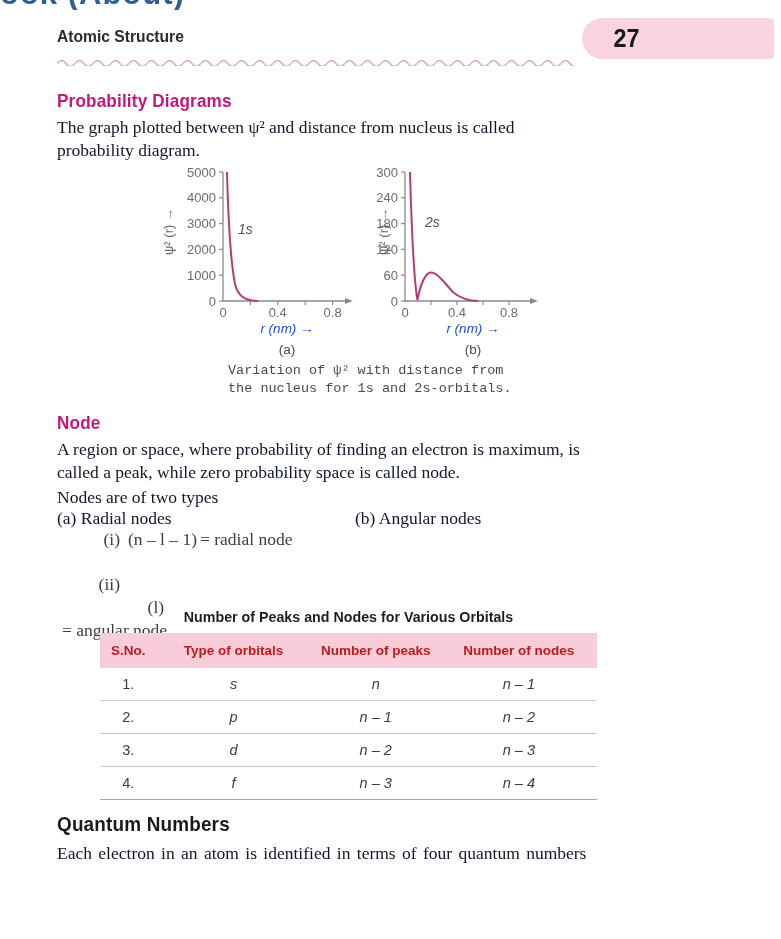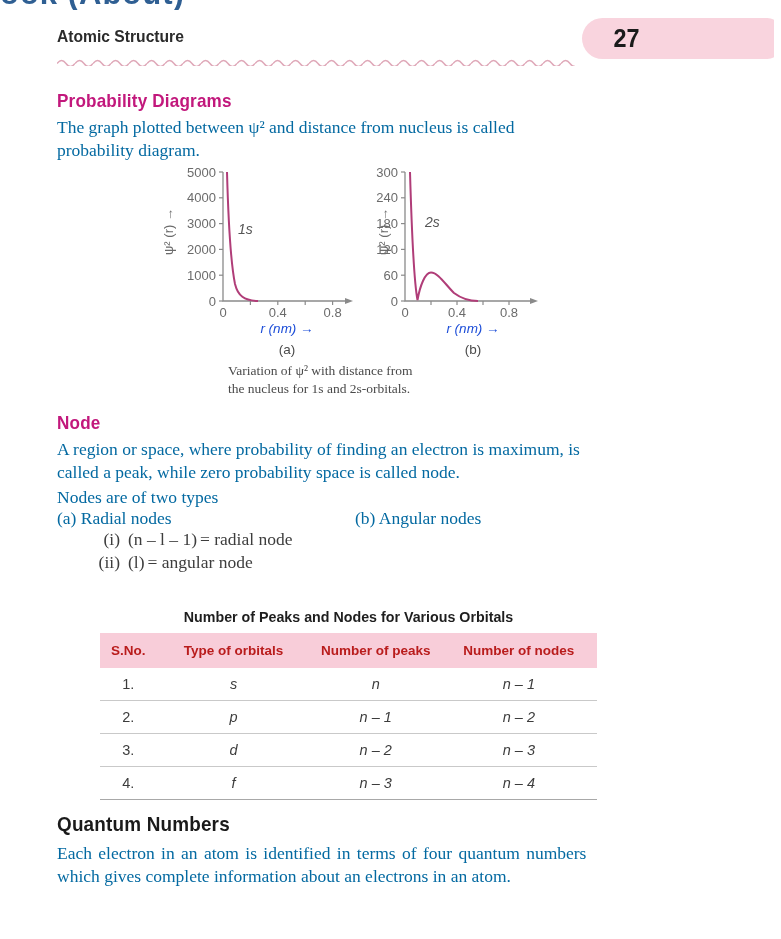--- a/index.html
+++ b/index.html
@@ -17,37 +17,37 @@
   .page-badge{position:absolute;left:582px;top:18px;width:199px;height:41px;background:#f9d4de;
     border-radius:24px 16px 16px 24px;display:flex;align-items:center;}
   .page-badge .num{margin-left:30px;font-family:"Liberation Sans",sans-serif;font-weight:800;
     font-size:26px;color:#1b1b1b;transform:scaleX(.9);}
 
   .h-magenta{position:absolute;font-family:"Liberation Sans",sans-serif;font-weight:700;
     font-size:19px;color:#c2187c;transform:scaleX(.9);transform-origin:left;letter-spacing:.2px;}
   .h-dark{position:absolute;font-family:"Liberation Sans",sans-serif;font-weight:700;
     font-size:21px;color:#1a1a1a;transform:scaleX(.9);transform-origin:left;letter-spacing:.2px;}
 
-  .para{position:absolute;font-size:17.5px;line-height:23px;color:#0369a1;}
+  .para{position:absolute;font-size:17.5px;line-height:23px;color:#0f172a;}
   .para .ln{white-space:nowrap;}
 
   
   .gsvg{position:absolute;}
   .axis{stroke:#8a8a8a;stroke-width:1.3;fill:none;}
   .tickline{stroke:#8a8a8a;stroke-width:1.2;}
   .curve{stroke:#b03d78;stroke-width:2;fill:none;}
   .ticktxt{font-family:"Liberation Sans",sans-serif;font-size:13px;fill:#6b6b6b;}
   .series{font-family:"Liberation Sans",sans-serif;font-style:italic;font-size:14px;fill:#555;}
   .ylabel{position:absolute;width:130px;text-align:center;font-family:"Liberation Sans",sans-serif;
     font-size:13px;color:#6b6b6b;transform:rotate(-90deg);}
   .xlabel{position:absolute;width:110px;text-align:center;font-family:"Liberation Sans",sans-serif;
     font-size:13.5px;color:#1d4ed8;font-style:italic;}
   .subcap{position:absolute;width:40px;text-align:center;font-family:"Liberation Sans",sans-serif;
     font-size:13.5px;color:#4a4a4a;}
-  .figcap{position:absolute;left:228px;font-family:Liberation Serif, serif;
+  .figcap{position:absolute;left:228px;font-family:Liberation Mono, monospace;
     font-size:13.5px;color:#4a4a4a;white-space:nowrap;}
 
   .node-item{position:absolute;left:62px;display:flex;font-size:17.5px;line-height:23px;}
   .node-item .mk{width:58px;text-align:right;margin-right:8px;}
   .node-item .fm{margin-right:3px;text-align:right;}
 
   
   .tbl-title{position:absolute;left:100px;width:497px;text-align:center;
     font-family:"Liberation Sans",sans-serif;font-weight:700;font-size:15px;color:#1e1e1e;
     transform:scaleX(.95);}
@@ -157,21 +157,21 @@
   </div>
   <div class="para" style="left:57px;top:486px;">Nodes are of two types</div>
   <div class="para" style="left:57px;top:507px;">(a) Radial nodes</div>
   <div class="para" style="left:355px;top:507px;">(b) Angular nodes</div>
 
   <div class="node-item" style="top:528px;">
     <span class="mk">(i)</span>
     <span class="fm">(n – l – 1)</span>
     <span>= radial node</span>
   </div>
-  <div class="node-item" style="top:551px;">
+  <div class="node-item" style="top:573px;flex-direction:column;">
     <span class="mk">(ii)</span>
     <span class="fm">(l)</span>
     <span>= angular node</span>
   </div>
 
   <div class="tbl-title" style="top:608px;">Number of Peaks and Nodes for Various Orbitals</div>
   <table class="peaks">
     <thead>
       <tr>
         <th class="c1">S.No.</th>
@@ -204,16 +204,15 @@
         <td class="it">f</td>
         <td class="it">n – 3</td>
         <td class="it">n – 4</td>
       </tr>
     </tbody>
   </table>
 
   <div class="h-dark" style="left:57px;top:812px;">Quantum Numbers</div>
   <div class="para" style="left:57px;top:842px;word-spacing:2px;">
     <div class="ln">Each electron in an atom is identified in terms of four quantum numbers</div>
-    <div class="ln" style="word-spacing:0;">which gives complete information about an electrons in an atom.</div>
   </div>
 
 </div>
 
 </body></html>

